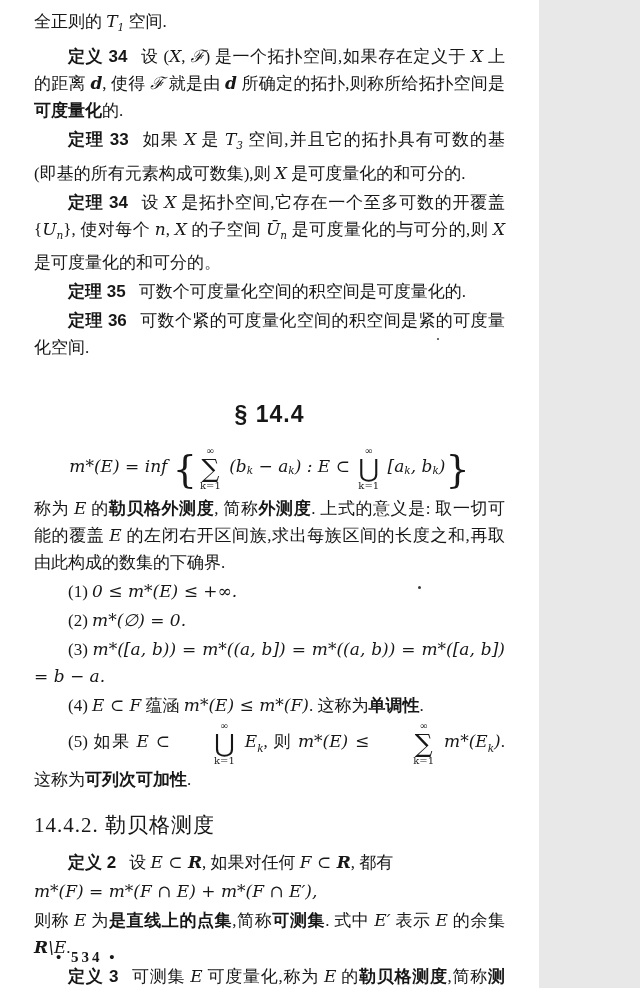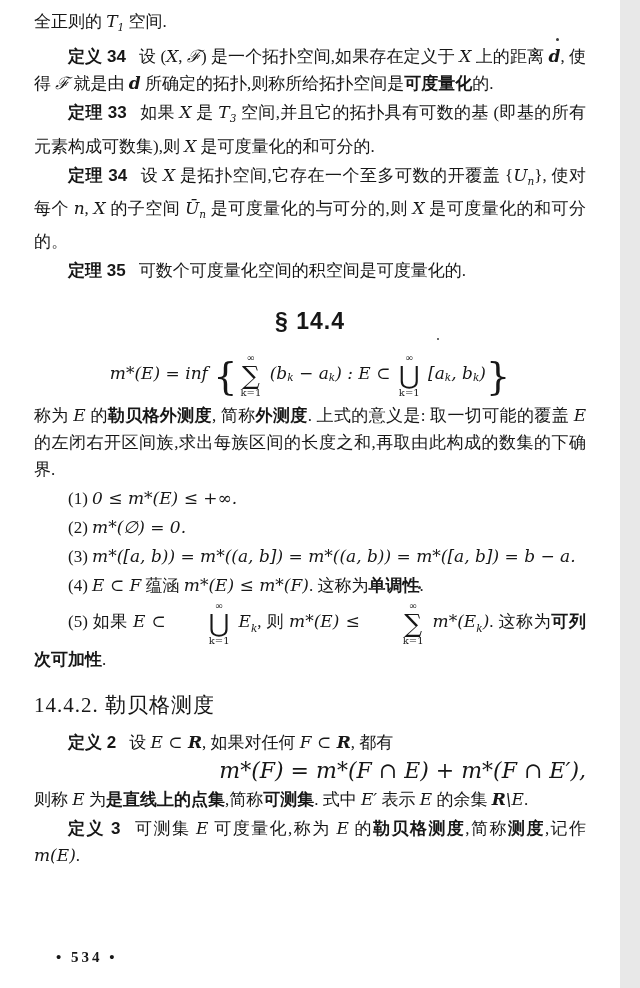--- a/index.html
+++ b/index.html
@@ -1,60 +1,61 @@
 <!DOCTYPE html>
 <html><head>
 <meta charset="utf-8">
 <style>
   html,body{margin:0;padding:0;background:#e8e8e8;}
   .page{
-    width:620px;height:988px;background:#ffffff;color:#171717;
+    width:539px;height:988px;background:#ffffff;color:#171717;
     font-family:"Liberation Serif","DejaVu Serif",serif;
     position:relative;box-sizing:border-box;
     padding:6px 34px 0 34px;overflow:hidden;
   }
   .para{font-size:17px;line-height:27px;text-align:justify;text-indent:2em;margin:2px 0;}
   .noindent{text-indent:0;}
   .lbl{font-weight:700;margin-right:13px;font-family:"Liberation Sans","DejaVu Sans",sans-serif;}
   .b{font-weight:700;font-family:"Liberation Sans","DejaVu Sans",sans-serif;}
   .m{font-family:"DejaVu Serif",serif;font-style:italic;}
   .sb{font-size:62%;vertical-align:-16%;font-family:"DejaVu Serif",serif;font-style:italic;}
   .brace{font-size:38px;font-weight:400;vertical-align:middle;line-height:1;font-family:"DejaVu Serif",serif;font-style:normal;}
   .stk{display:inline-flex;flex-direction:column;align-items:center;vertical-align:middle;line-height:1;margin:0 3px;}
   .stk .t{font-size:10px;}
   .stk .s{font-size:25px;font-family:"DejaVu Serif",serif;}
   .stk .bt{font-size:10px;font-family:"DejaVu Serif",serif;}
   .h-section{font-size:21px;font-weight:400;letter-spacing:1px;margin:22px 0 10px;text-indent:0;}
   .h-sub{font-size:21px;font-weight:400;letter-spacing:1px;margin:18px 0 10px;text-indent:0;}
   .h-chapter{display:flex;justify-content:center;align-items:flex-start;gap:8px;
-    font-size:23px;font-weight:700;margin:24px 0 18px;
+    font-size:23px;font-weight:700;margin:40px 0 18px;
     font-family:"Liberation Sans","DejaVu Sans",sans-serif;}
   .h-chapter .num{letter-spacing:1px;}
   .h-chapter .ttl{letter-spacing:3px;}
   .formula{text-align:center;margin:8px 0 4px;font-size:17px;line-height:1.2;text-indent:0;}
-  .formula2{text-align:right;margin:3px 0;font-size:22px;line-height:24px;text-indent:0;}
+  .formula2{text-align:left;margin:3px 0;font-size:17px;line-height:24px;text-indent:0;}
   .footer{position:absolute;left:56px;bottom:22px;font-size:15px;font-weight:700;letter-spacing:3px;}
   .speck{position:absolute;background:#3a3a3a;border-radius:50%;}
 </style>
 </head>
 <body>
 
 <div class="page">
 
   <p class="para noindent"><span>全正则的 </span><span class="m">T</span><span class="sb">1</span><span> 空间.</span></p>
 
 
   <p class="para"><span class="lbl">定义 34</span><span><span>设 (</span><span class="m">X</span><span>, </span><span class="m">ℱ</span><span>) 是一个拓扑空间,如果存在定义于 </span><span class="m">X</span><span> 上的距离 </span><span class="b m">d</span><span>, 使得 </span><span class="m">ℱ</span><span> 就是由 </span><span class="b m">d</span><span> 所确定的拓扑,则称所给拓扑空间是</span><span class="b">可度量化</span><span>的.</span></span></p>
 
   <p class="para"><span class="lbl">定理 33</span><span><span>如果 </span><span class="m">X</span><span> 是 </span><span class="m">T</span><span class="sb">3</span><span> 空间,并且它的拓扑具有可数的基 (即基的所有元素构成可数集),则 </span><span class="m">X</span><span> 是可度量化的和可分的.</span></span></p>
 
   <p class="para"><span class="lbl">定理 34</span><span><span>设 </span><span class="m">X</span><span> 是拓扑空间,它存在一个至多可数的开覆盖 {</span><span class="m">U</span><span class="sb">n</span><span>}, 使对每个 </span><span class="m">n</span><span>, </span><span class="m">X</span><span> 的子空间 </span><span class="m">Ū</span><span class="sb">n</span><span> 是可度量化的与可分的,则 </span><span class="m">X</span><span> 是可度量化的和可分的。</span></span></p>
 
   <p class="para"><span class="lbl">定理 35</span><span><span>可数个可度量化空间的积空间是可度量化的.</span></span></p>
 
+  <p class="para"><span class="lbl">定理 36</span><span><span>可数个紧的可度量化空间的积空间是紧的可度量化空间.</span></span></p>
 
   <div class="h-chapter">
     <span class="num">§ 14.4</span>
   </div>
 
 
 
   <div class="formula"><span class="m">m*(E) = inf </span><span class="brace">{</span><span class="stk">
         <span class="t">∞</span>
         <span class="s">∑</span>

